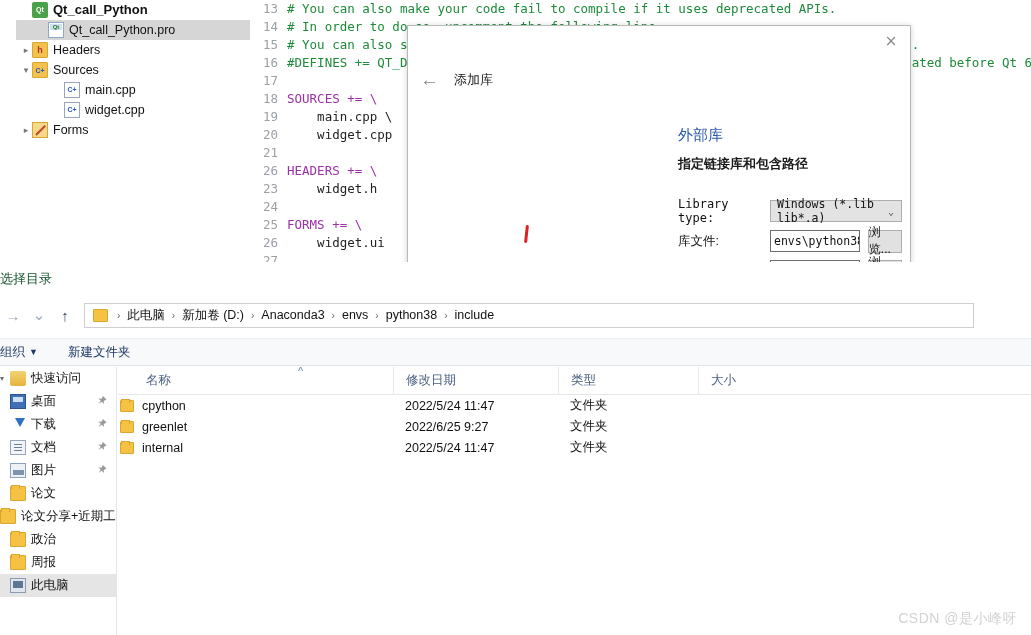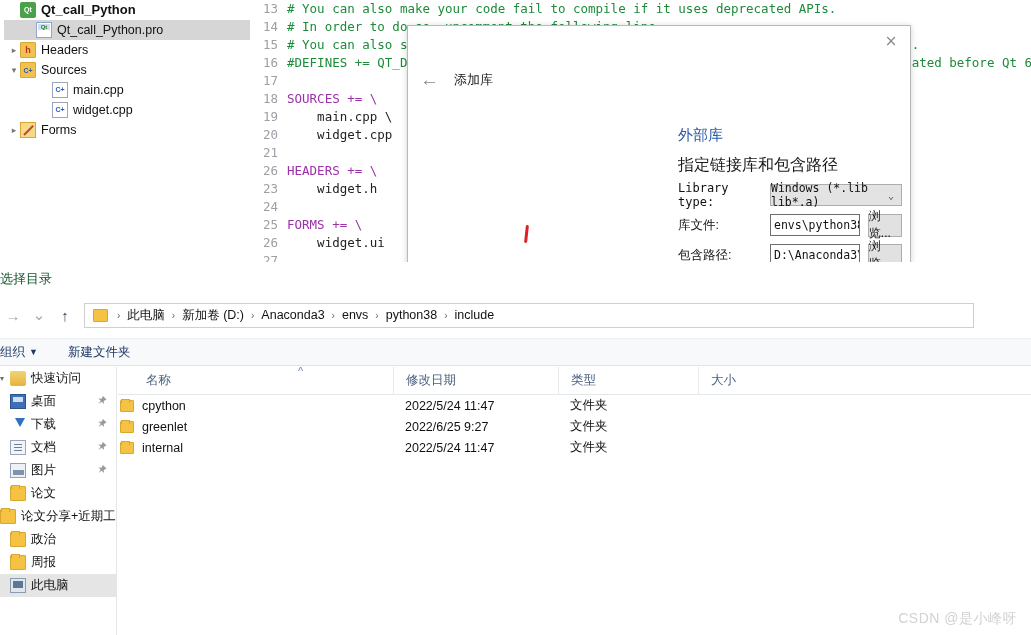--- a/index.html
+++ b/index.html
@@ -9,21 +9,21 @@
     overflow: hidden;
     background: #ffffff;
     font-family: "Liberation Sans", "DejaVu Sans", sans-serif;
     font-size: 12px;
     color: #000;
   }
   #root { position: relative; width: 1031px; height: 635px; overflow: hidden; }
 
   
   #qt-tree {
-    position: absolute; left: 4px; top: 0; width: 250px; height: 262px;
+    position: absolute; left: 16px; top: 0; width: 250px; height: 262px;
     background: #fff; overflow: hidden;
   }
   .tree-row {
     position: relative; height: 20px; line-height: 20px;
     display: flex; align-items: center; white-space: nowrap;
     font-size: 12.5px; color: #111;
   }
   .tree-row.selected { background: #d6d6d6; }
   .tree-row.root { font-weight: bold; font-size: 13px; }
   .expander {
@@ -81,31 +81,31 @@
   }
   .step { height: 21px; line-height: 21px; position: relative; padding-left: 0; color: #1a1a1a; }
   .step.dim { color: #a8a8a8; font-family: "Liberation Sans", sans-serif; }
   .step.current { }
   .step-arrow {
     position: absolute; left: -28px; top: 4px; width: 22px; height: 13px;
   }
 
   #dlg-body { position: absolute; left: 270px; top: 100px; right: 8px; }
   #dlg-h1 { font-size: 15px; color: #2a5aaa; margin-bottom: 10px; }
-  #dlg-sub { font-size: 16px; color: #1a1a1a; margin-bottom: 6px; }
+  #dlg-sub { font-size: 13px; color: #1a1a1a; margin-bottom: 25px; font-weight: bold; }
 
   .frow { display: flex; align-items: center; height: 26px; margin-bottom: 4px; }
   .flabel {
     width: 92px; min-width: 92px; font-size: 12px; color: #111;
     font-family: "DejaVu Sans Mono", "Liberation Mono", monospace;
   }
   .flabel.cjk { font-family: "Liberation Sans", sans-serif; font-size: 12.5px; }
   .fcombo {
     flex: 1; height: 22px; background: #e3e3e3; border: 1px solid #adadad;
-    display: flex; align-items: center; padding: 0 0;
+    display: flex; align-items: center; padding: 0 6px;
     font-family: "DejaVu Sans Mono", "Liberation Mono", monospace; font-size: 11.5px; color: #111;
     position: relative;
   }
   .fcombo .caret { position: absolute; right: 7px; color: #444; font-size: 10px; }
   .finput {
     width: 196px; height: 22px; background: #fff; border: 1px solid #6d6d6d;
     display: flex; align-items: center; padding: 0 3px;
     font-family: "DejaVu Sans Mono", "Liberation Mono", monospace; font-size: 11.5px; color: #111;
     overflow: hidden; white-space: nowrap;
   }

